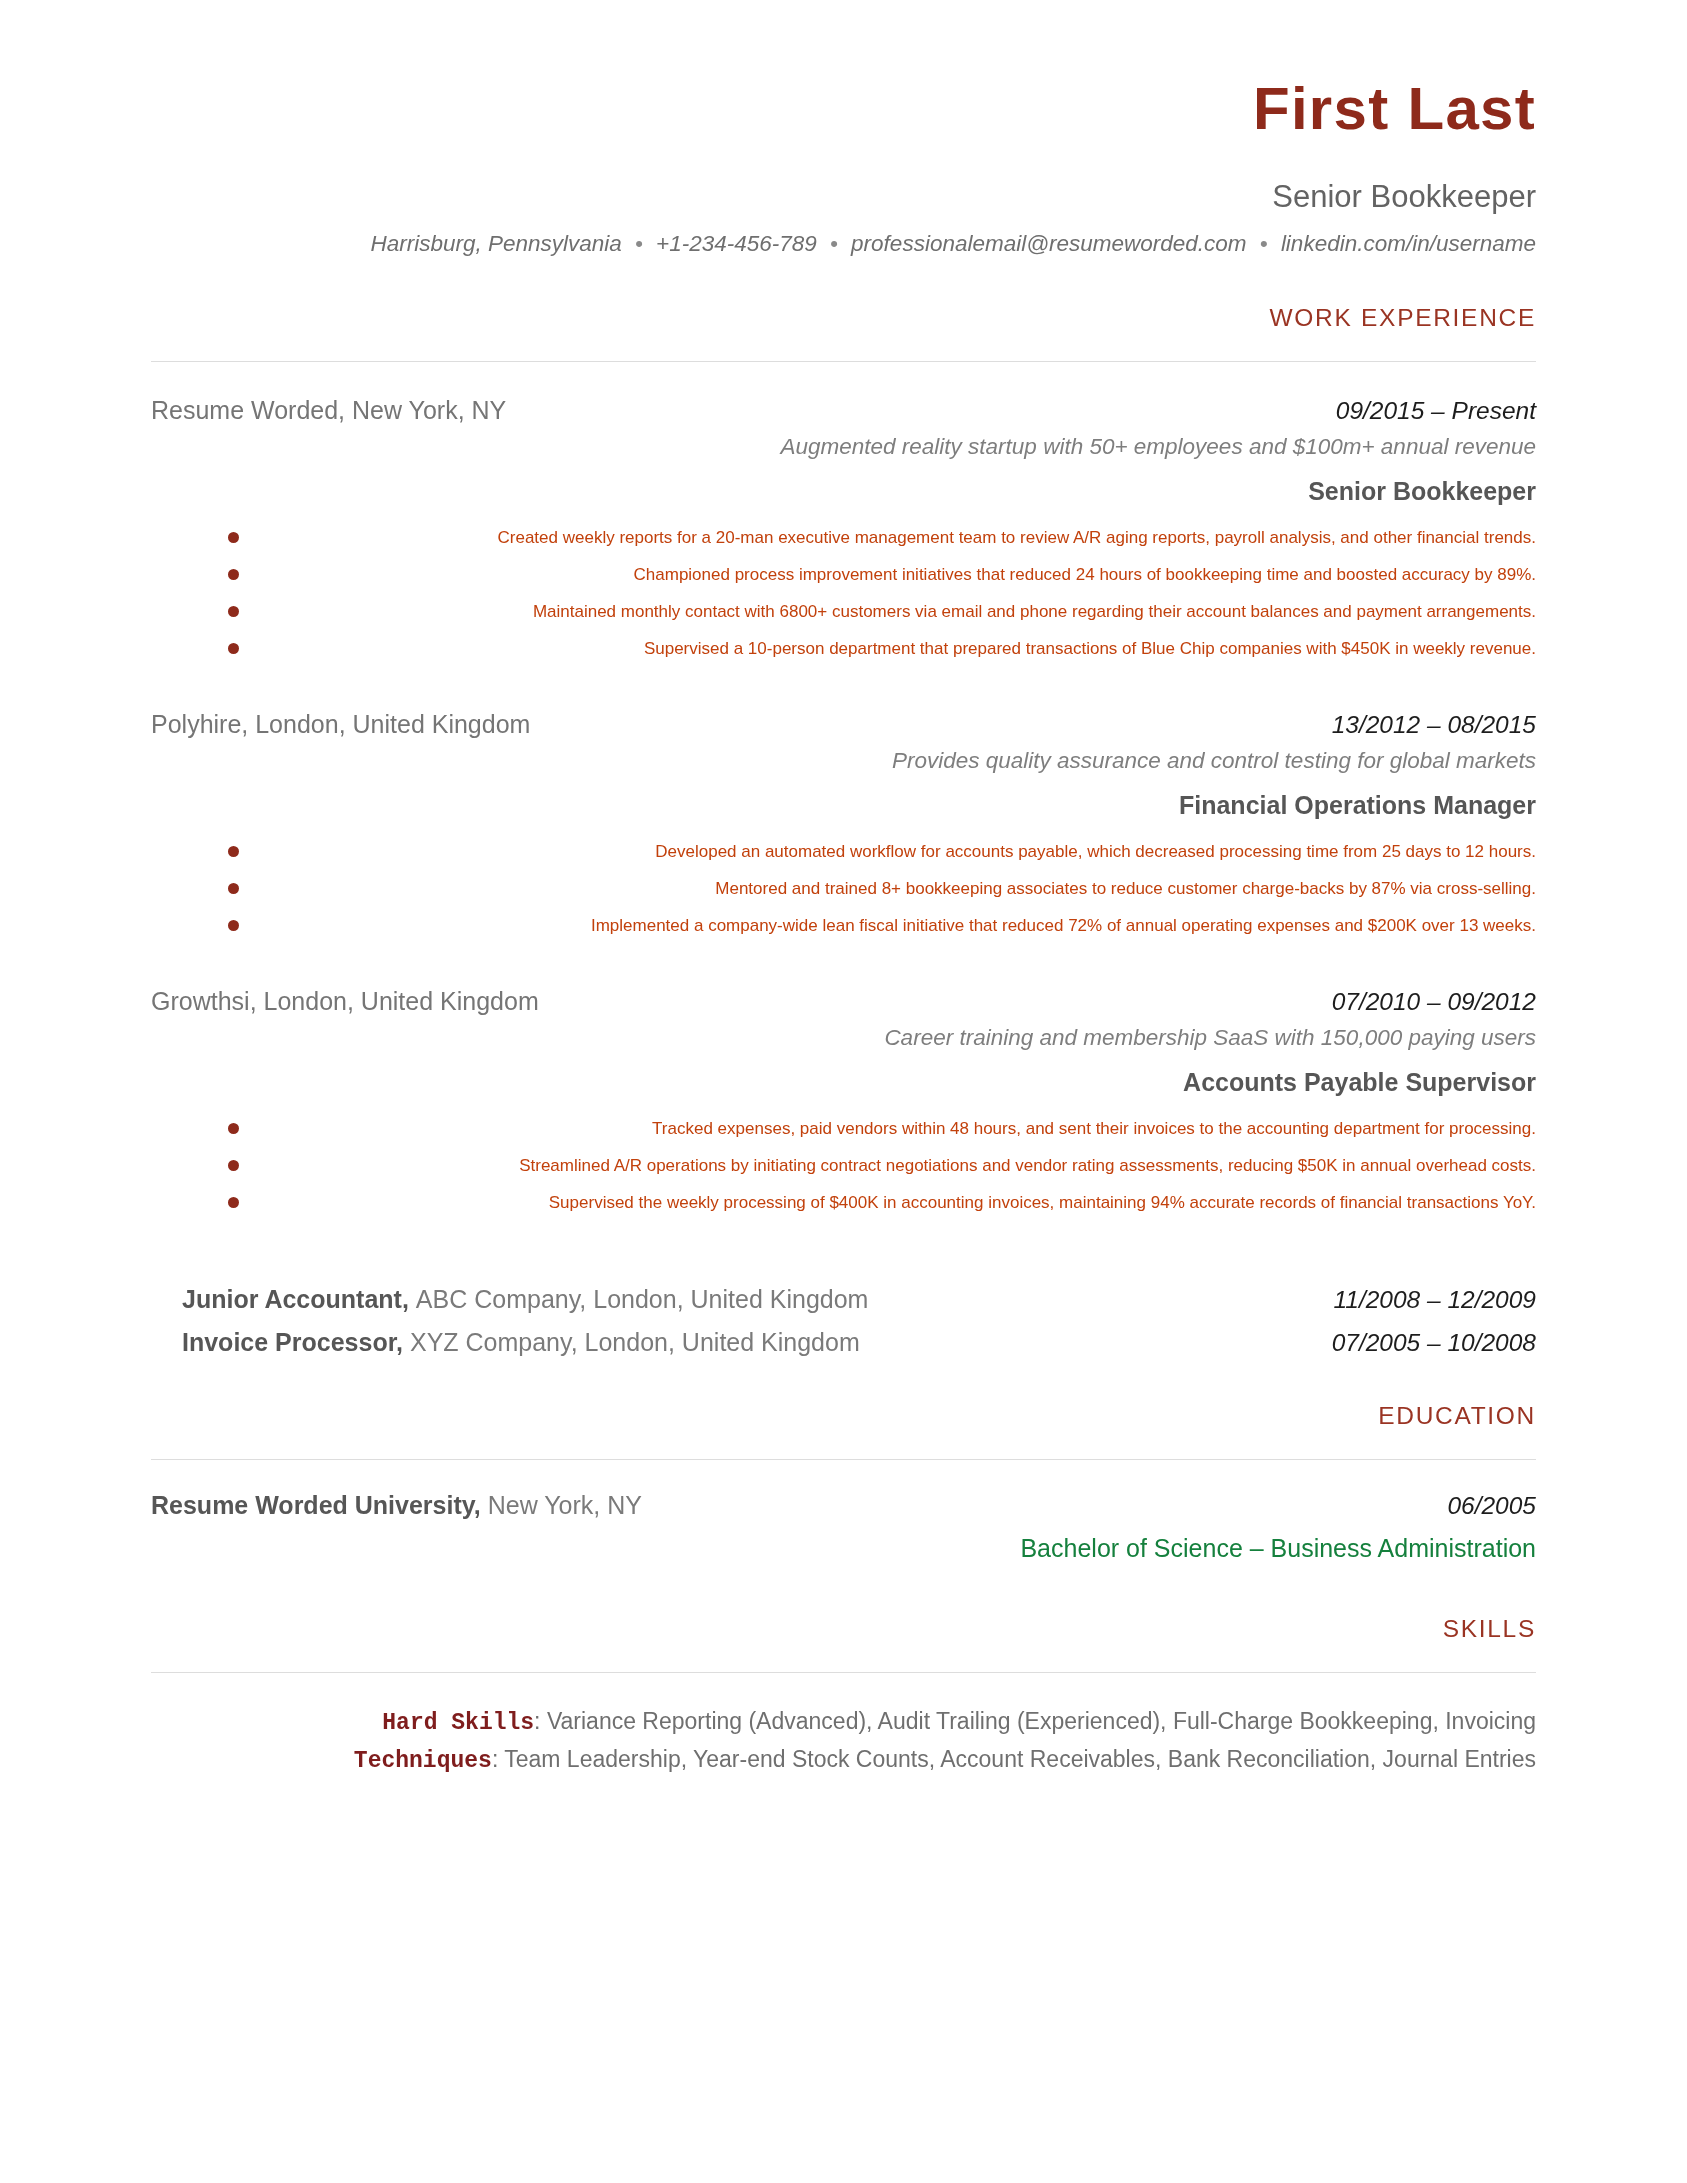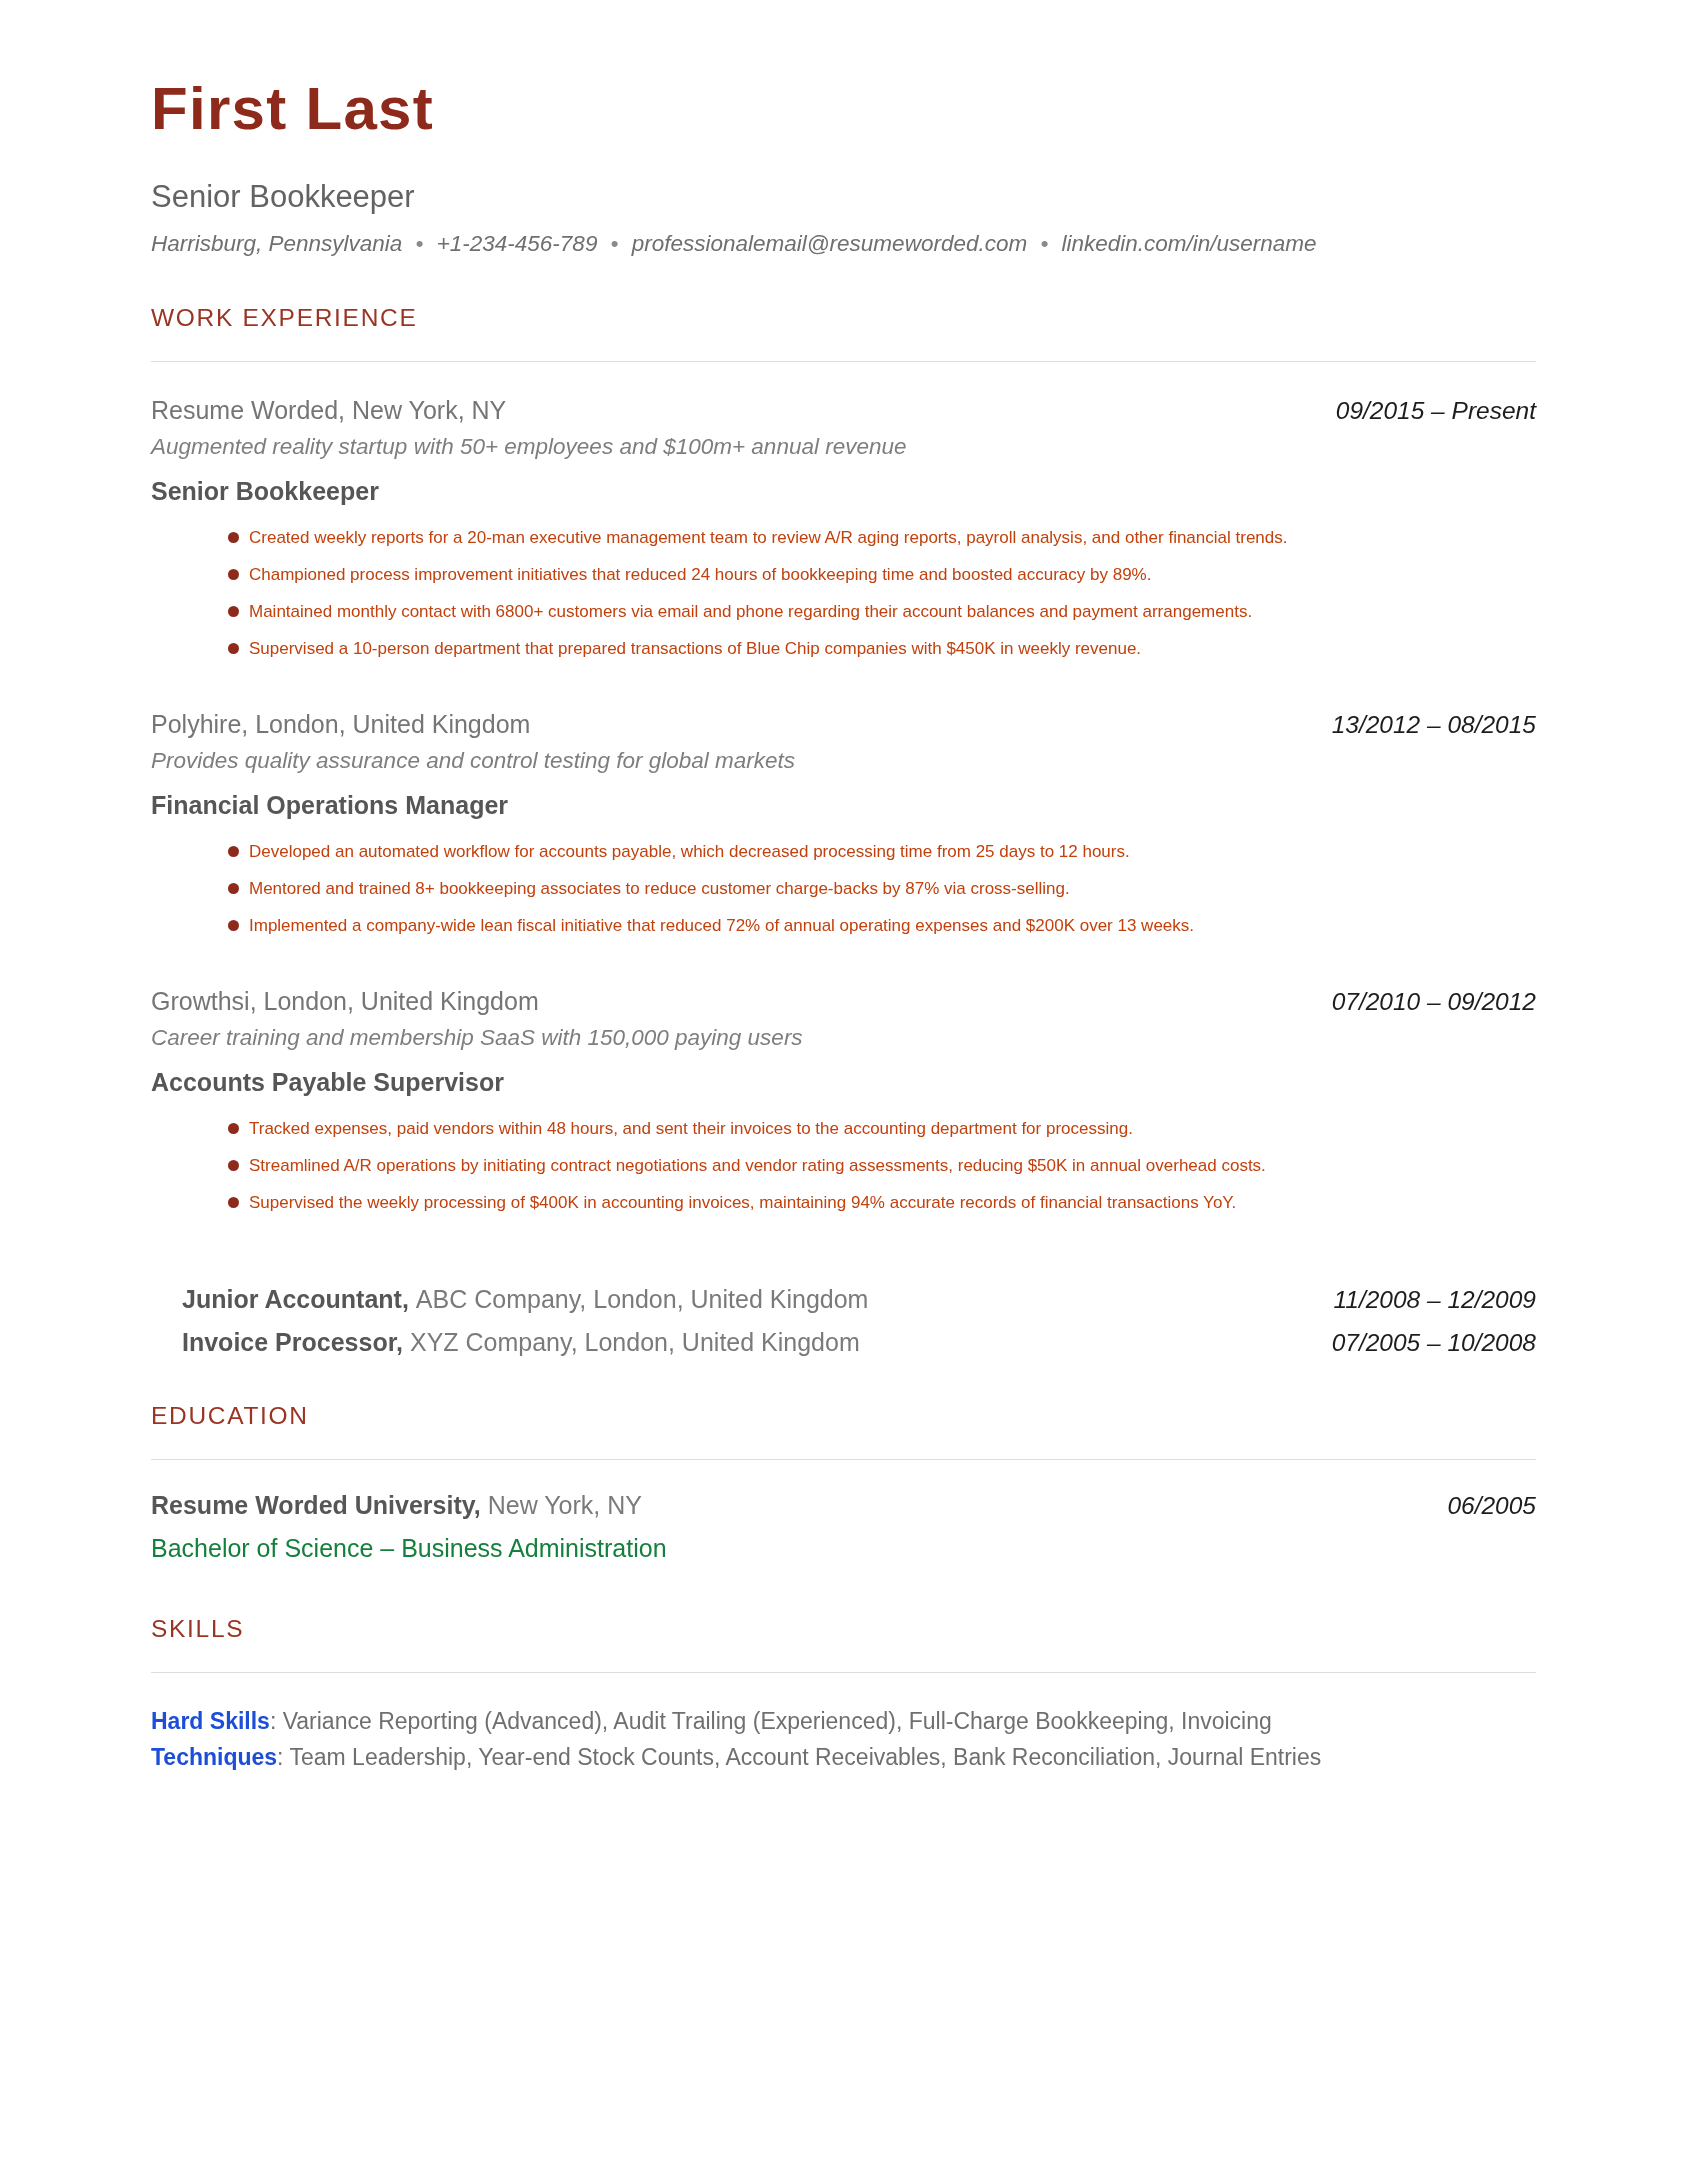--- a/index.html
+++ b/index.html
@@ -7,20 +7,21 @@
     width:1687px; height:2183px;
     font-family:"Liberation Sans","DejaVu Sans",sans-serif;
     -webkit-font-smoothing:antialiased;
   }
   .page {
     box-sizing:border-box;
     width:1687px; height:2183px;
     padding:78px 151px 0 151px;
     background:#ffffff;
     overflow:hidden;
+    text-align:right;
   }
 
   
   .name {
     margin:0; font-size:60px; font-weight:700; line-height:1.04;
     letter-spacing:1.3px; color:#8E2A1B;
   }
   .subtitle { margin-top:40px; font-size:31px; color:#636363; line-height:1.1; }
   .contact { margin-top:16px; font-size:22.5px; color:#6F6F6F; line-height:1.25;font-style:italic; }
   .contact .sep { display:inline-block; margin:0 13.2px; color:#8a8a8a; }
@@ -64,21 +65,21 @@
   .lead { font-weight:700; color:#565656; }
   .rest { color:#7A7A7A; margin-left:0.28em; }
 
   
   .edu-row { margin-top:30px; display:flex; justify-content:space-between; align-items:baseline; font-size:25px; line-height:1.25; }
   .degree { margin-top:10.6px; font-size:25px; color:#15803d; line-height:1.25; }
 
   
   .skill-rows { margin-top:30px; }
   .skill-row { font-size:23px; line-height:36px; color:#6F6F6F; }
-  .skill-row .lead { color:#1d4ed8; }
+  .skill-row .lead { color:#7f1d1d;font-family:Liberation Mono, monospace; }
 </style>
 </head>
 <body>
 
 <div class="page">
 
   <h1 class="name">First Last</h1>
   <div class="subtitle">Senior Bookkeeper</div>
   <div class="contact">
     <span>Harrisburg, Pennsylvania</span><span class="sep">•</span><span>+1-234-456-789</span><span class="sep">•</span><span>professionalemail@resumeworded.com</span><span class="sep">•</span><span>linkedin.com/in/username</span>

